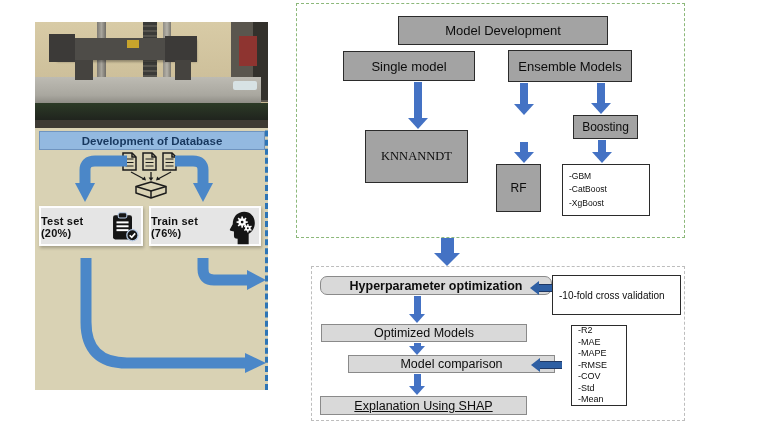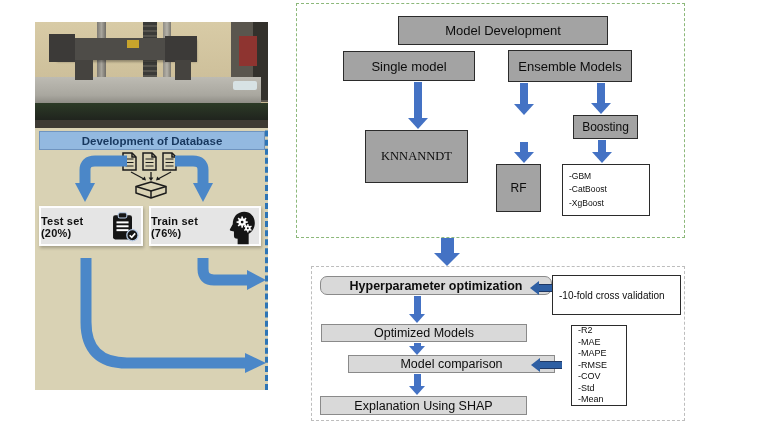--- a/index.html
+++ b/index.html
@@ -206,21 +206,21 @@
 
   <div class="va big" style="left:434px;top:238px;height:28px;">
       <div class="s"></div>
       <div class="h"></div>
     </div>
 
   <div class="chart bottom-chart">
     <div class="gbox bold" style="left:8px;top:9px;width:232px;height:19px;font-size:12.5px;border-radius:7px;">Hyperparameter optimization</div>
     <div class="gbox" style="left:9px;top:57px;width:206px;height:18px;">Optimized Models</div>
     <div class="gbox" style="left:8px;top:88px;width:207px;height:18px;margin-left:28px;">Model comparison</div>
-    <div class="gbox" style="left:8px;top:129px;width:207px;height:19px;">Explanation Using SHAP</div>
+    <div class="gbox" style="left:8px;top:129px;width:207px;height:19px;text-decoration:underline;">Explanation Using SHAP</div>
 
     <div class="listbox" style="left:240px;top:8px;width:129px;height:40px;font-size:10px;line-height:1.3;">
       <span>-10-fold cross validation</span>
     </div>
 
     <div class="listbox" style="left:250px;top:58px;width:56px;height:81px;font-size:9px;line-height:1.28;margin-left:9px;">
       <span>-R2</span>
       <span>-MAE</span>
       <span>-MAPE</span>
       <span>-RMSE</span>

